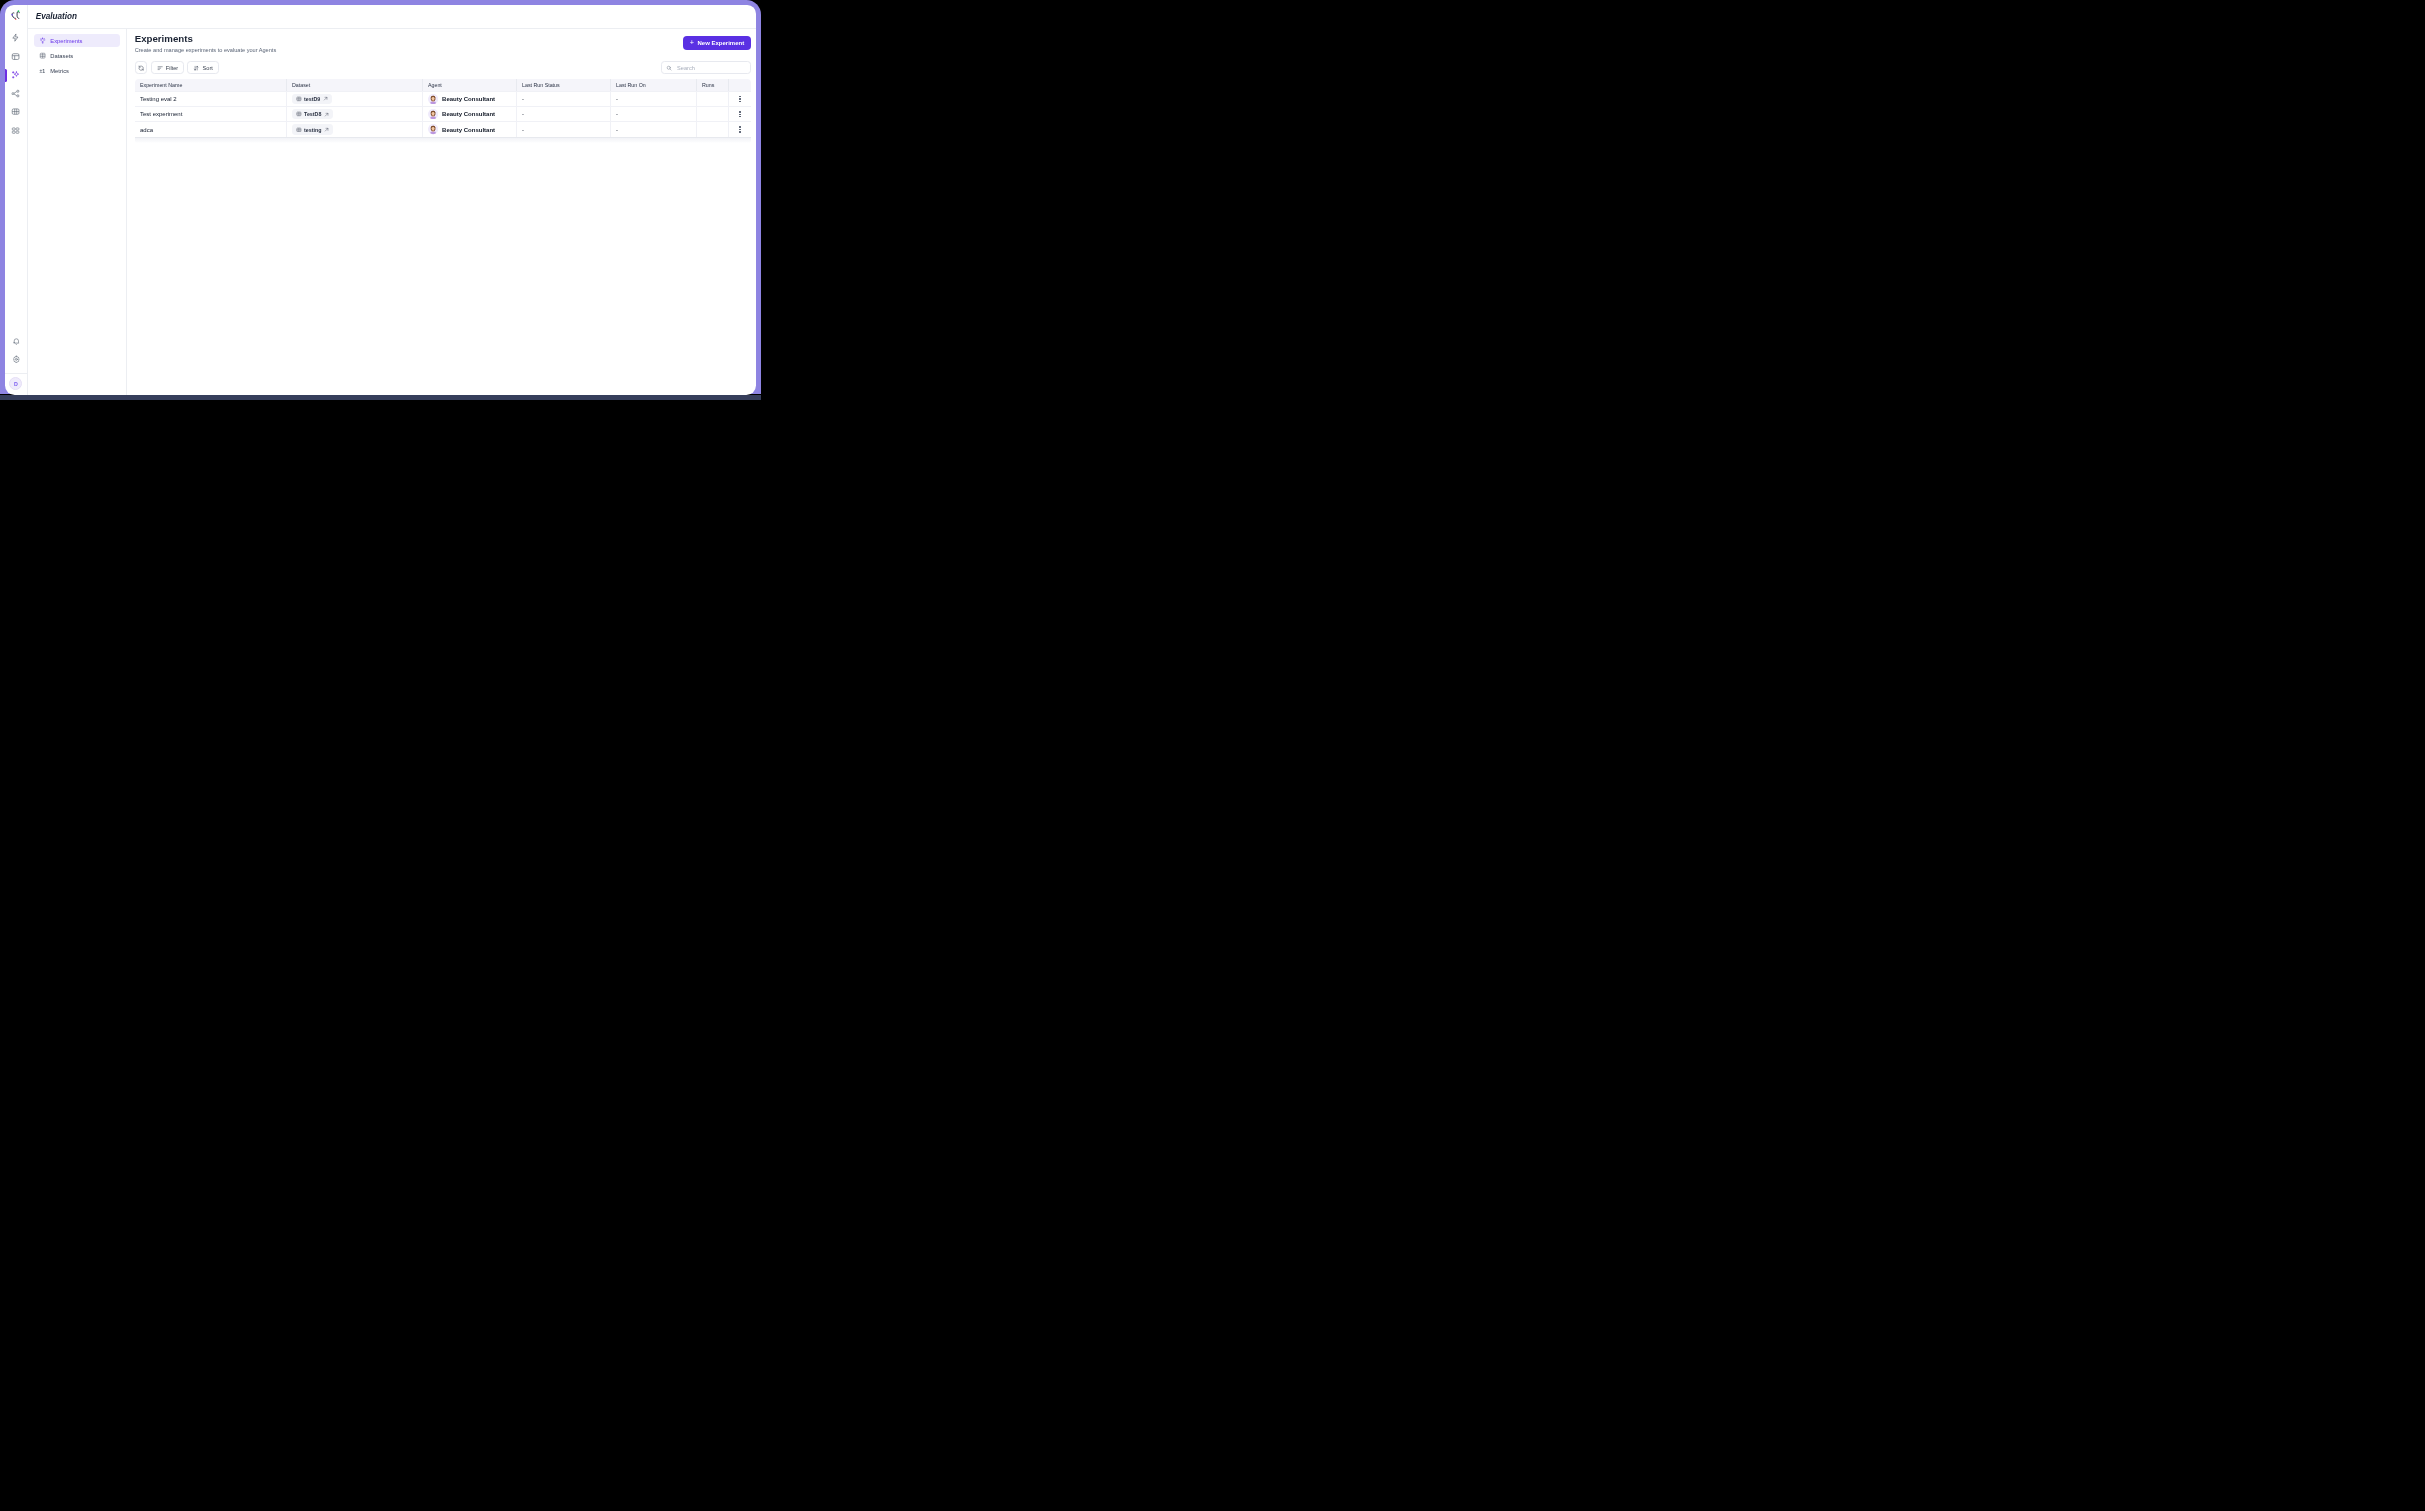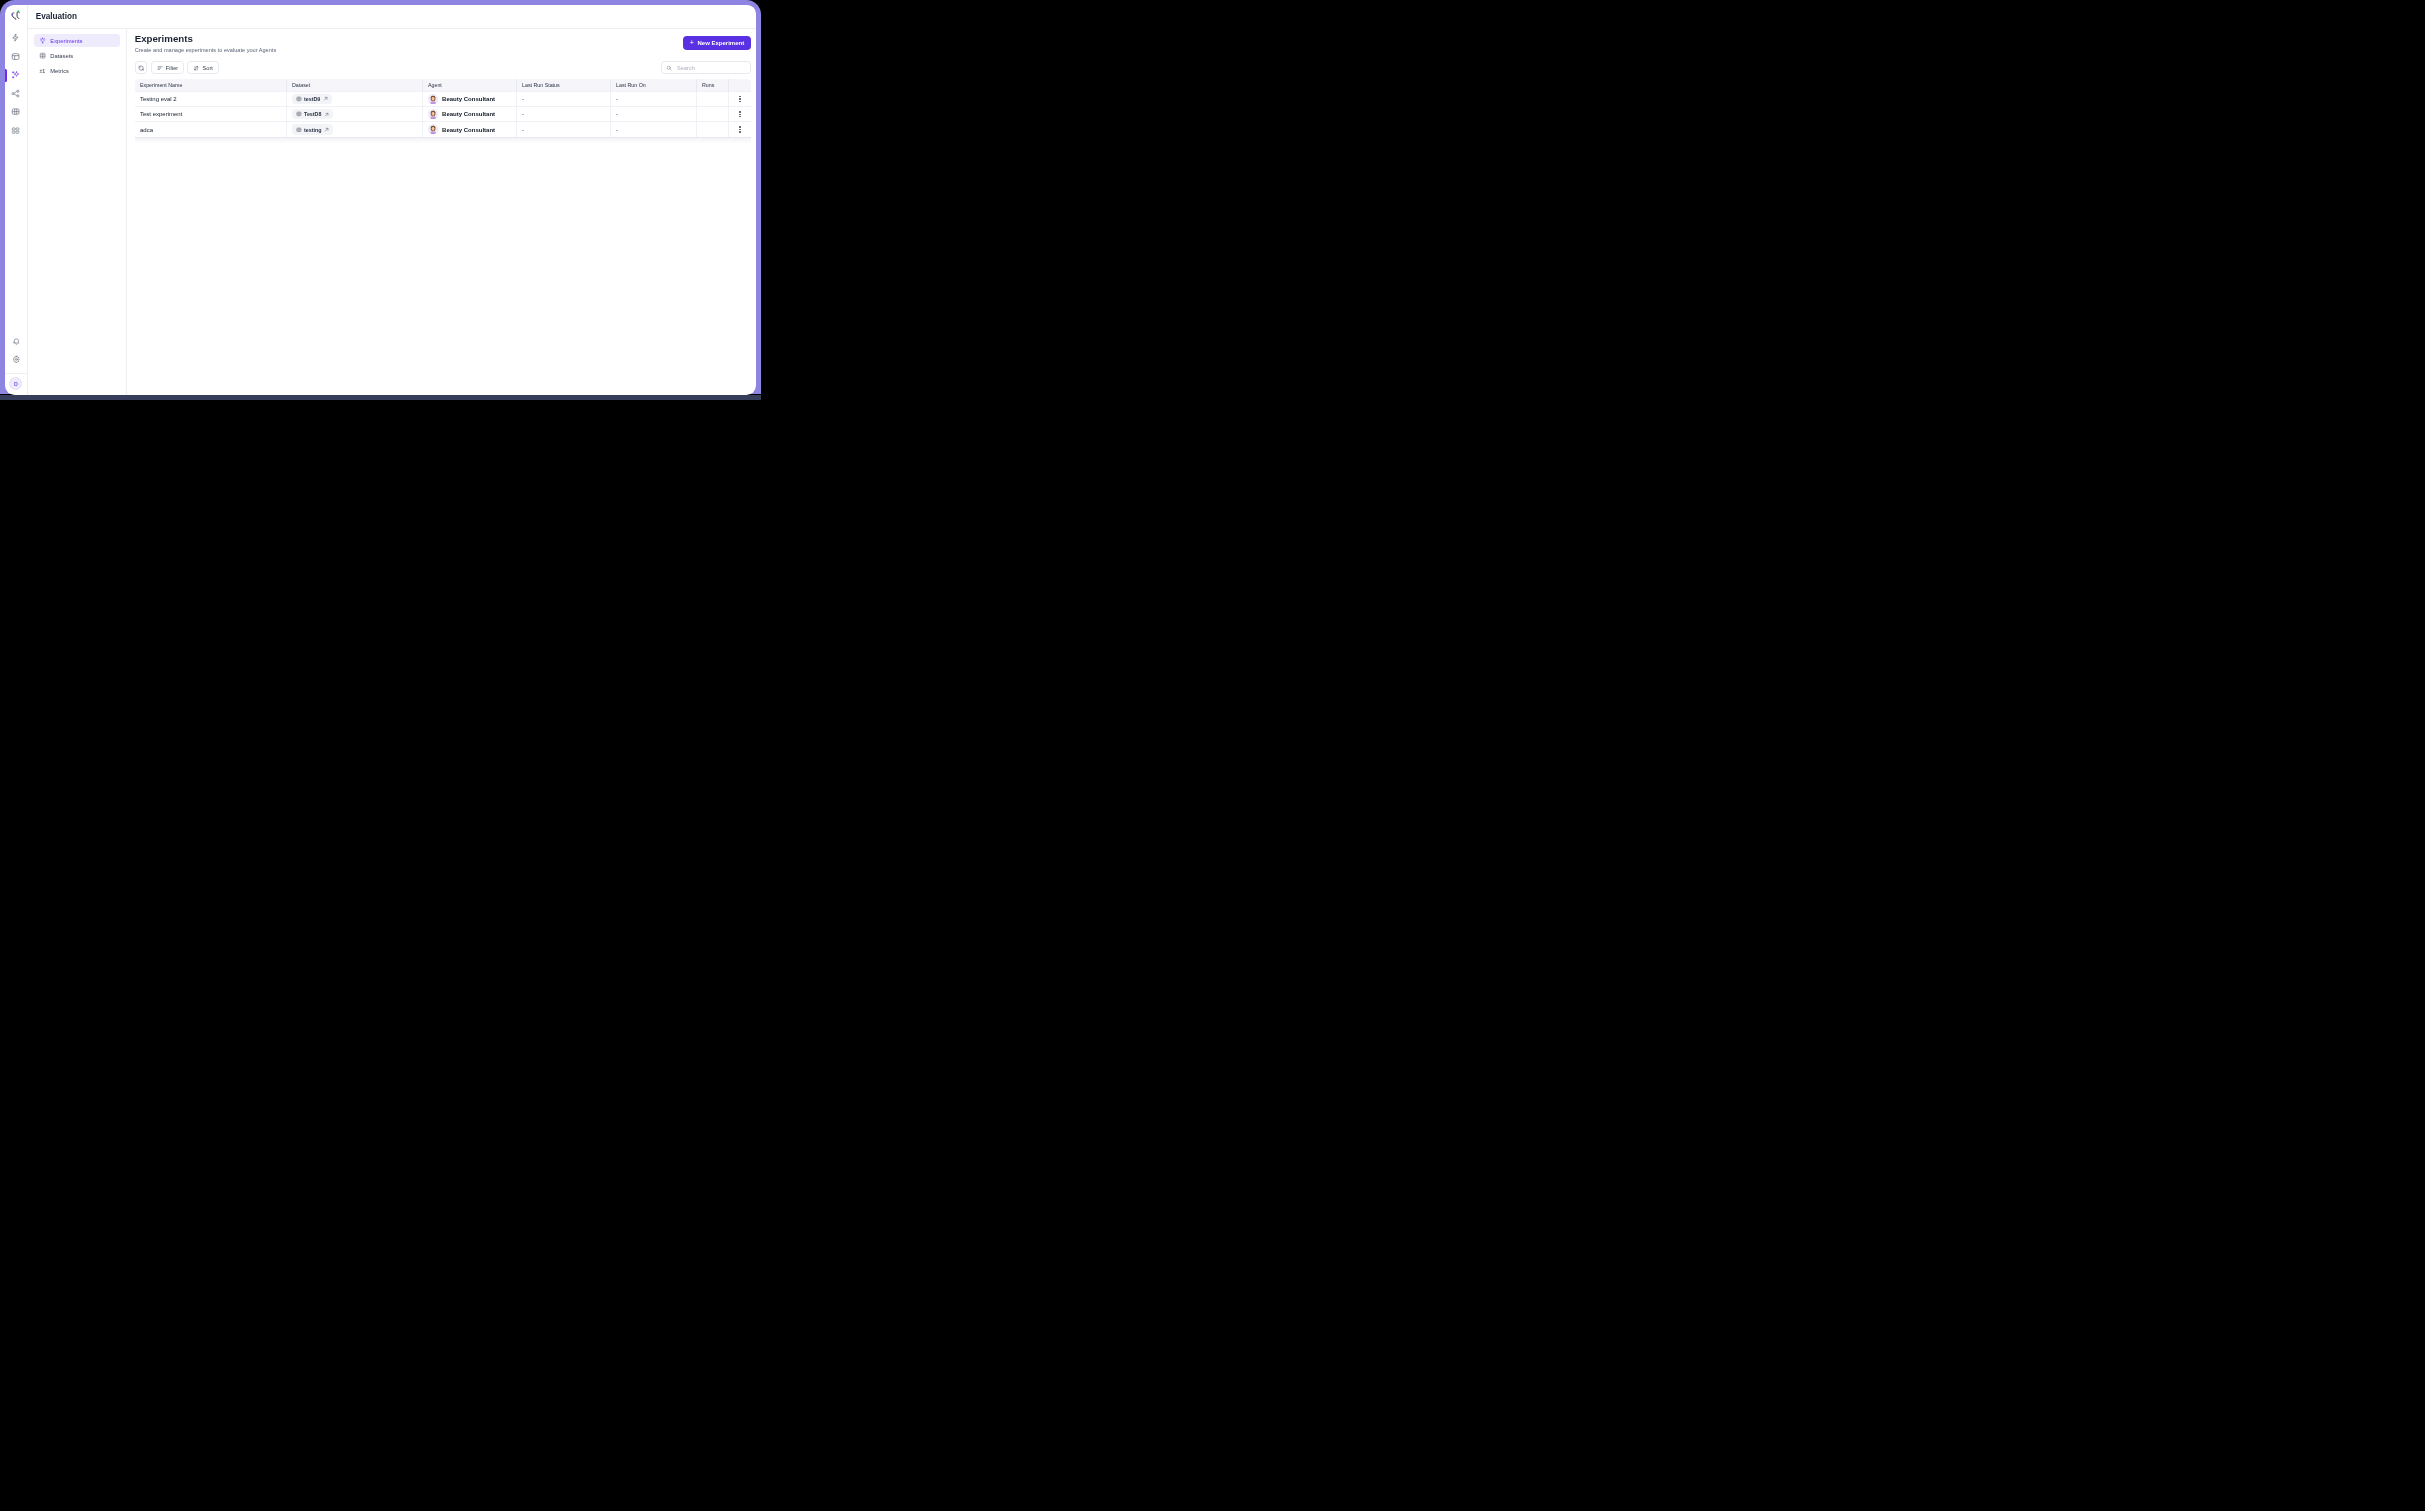--- a/index.html
+++ b/index.html
@@ -13,21 +13,21 @@
   .rail-nav{margin-top:8.7px;display:flex;flex-direction:column;gap:3.9px;}
   .rail-btn{width:14.6px;height:14.6px;display:flex;align-items:center;justify-content:center;border:0;background:transparent;padding:0;cursor:pointer;color:#5b6472;}
   .rail-btn.active{color:#6d2ee3;}
   .rail-active-bar{position:absolute;left:0;top:64px;width:1.9px;height:13.6px;background:#6d2ee3;border-radius:0 1.5px 1.5px 0;}
   .rail-bottom{margin-top:auto;display:flex;flex-direction:column;gap:3.9px;align-items:center;}
   .rail-divider{width:22px;height:0.5px;background:#eceef2;margin-top:5.8px;}
   .rail-avatar{margin:3.9px 0 4.9px;width:11px;height:11px;border-radius:50%;background:#efebfb;border:0.5px solid #e4def6;color:#7b5cf0;font-size:5.3px;font-weight:700;display:flex;align-items:center;justify-content:center;cursor:pointer;}
   
   .right{flex:1;display:flex;flex-direction:column;min-width:0;}
   .topbar{height:23px;flex:0 0 23px;border-bottom:0.5px solid #eceef2;display:flex;align-items:center;padding-left:7.8px;}
-  .topbar h1{margin:0;font-size:8.2px;font-weight:700;color:#1a2233;}
+  .topbar h1{margin:0;font-size:8.2px;font-weight:700;color:#1a2233;font-style:italic;}
   .content{flex:1;display:flex;min-height:0;}
   
   .sidenav{width:99px;flex:0 0 99px;border-right:0.5px solid #eceef2;padding:5.3px 5.8px 0;box-sizing:border-box;display:flex;flex-direction:column;gap:2.4px;}
   .nav-item{height:13px;border-radius:3.4px;display:flex;align-items:center;gap:4.4px;padding:0 4.9px;font-size:5.8px;font-weight:500;color:#333c4f;cursor:pointer;background:transparent;border:0;text-align:left;}
   .nav-item .nicon{display:flex;color:#5b6472;width:7.3px;justify-content:center;}
   .nav-item.active{background:#eeebfc;color:#6935ea;}
   .nav-item.active .nicon{color:#6935ea;}
   .pm{font-size:5.1px;font-weight:600;letter-spacing:-0.2px;}
   
   .main{flex:1;padding:3.9px 4.9px 0 7.8px;min-width:0;}

